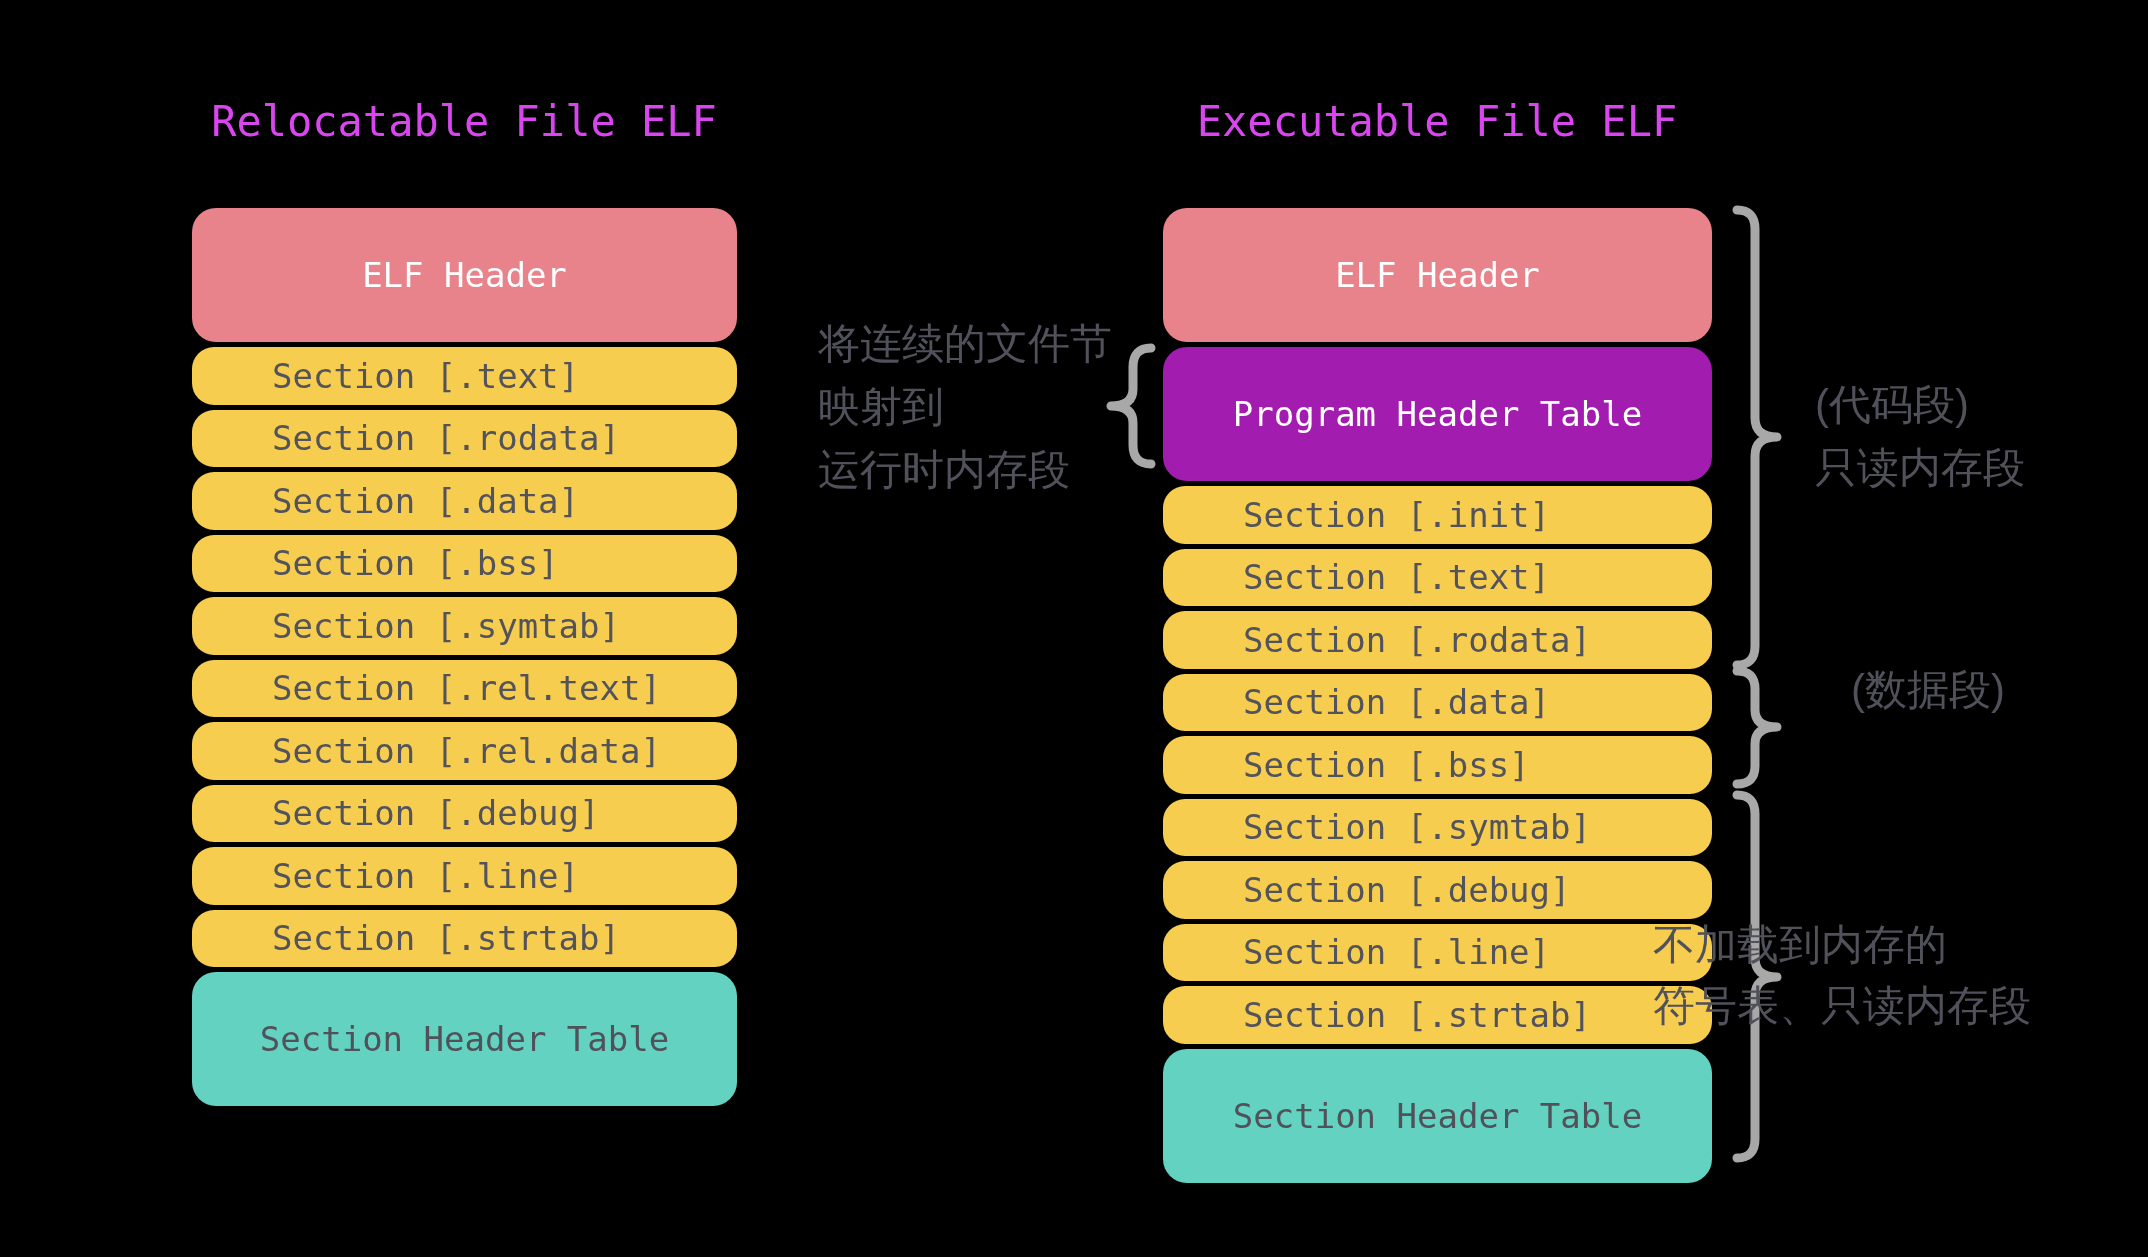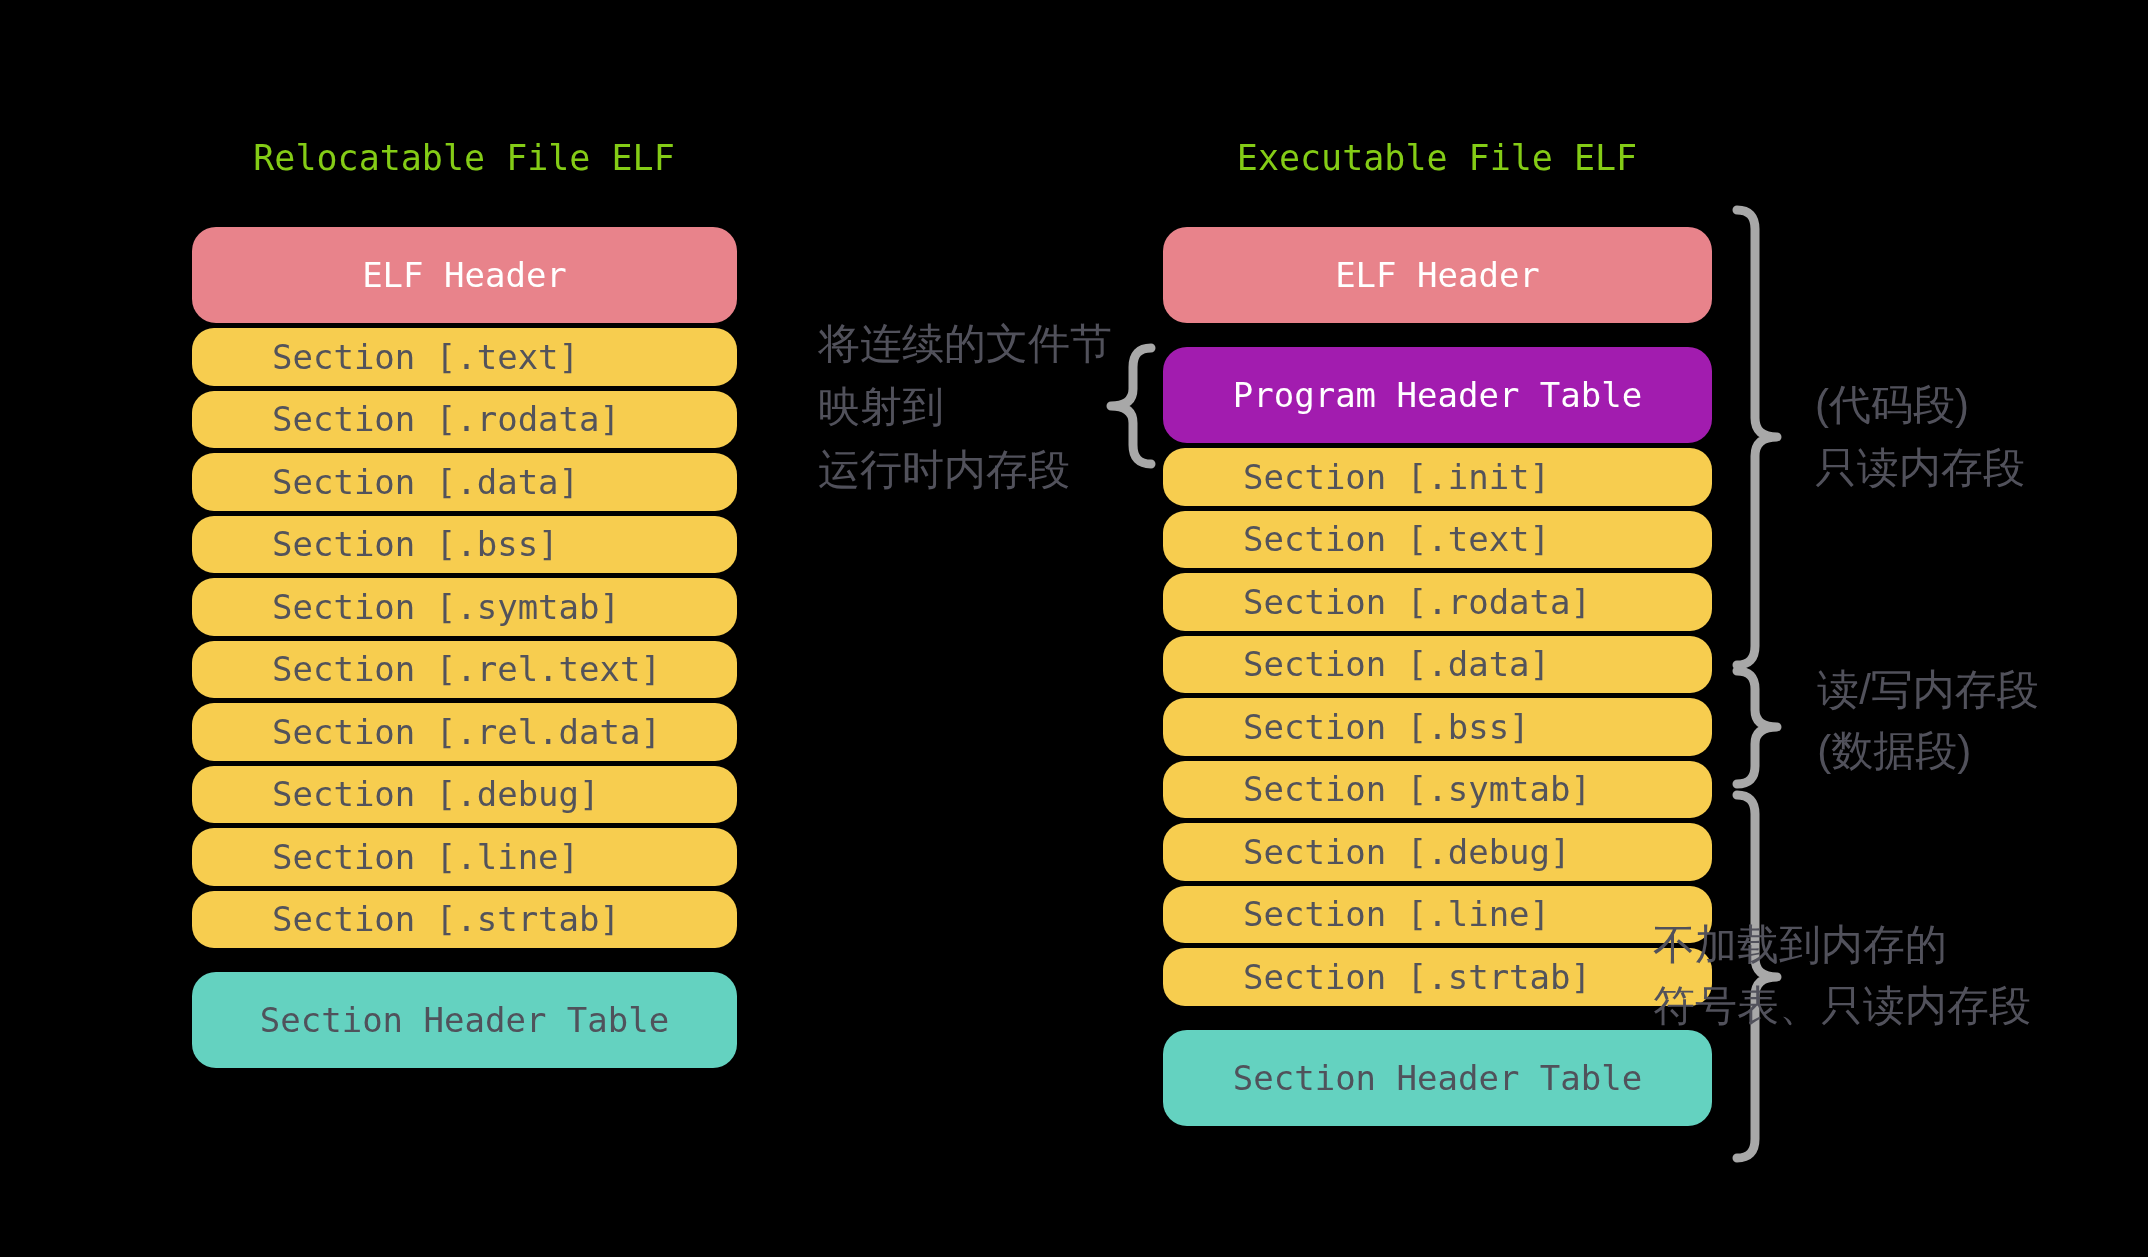--- a/index.html
+++ b/index.html
@@ -8,43 +8,42 @@
     width: 2148px;
     height: 1257px;
     background: #000000;
     overflow: hidden;
     font-family: "DejaVu Sans Mono", "Liberation Mono", monospace;
   }
   .title {
     position: absolute;
     top: 100px;
     transform: translateX(-50%);
-    font-size: 35px;
+    font-size: 42px;
     line-height: 44px;
-    color: #84cc16;
+    color: #d946ef;
     white-space: nowrap;
-    margin-top: 36px;
   }
   .col {
     position: absolute;
     top: 208px;
     display: flex;
     flex-direction: column;
     gap: 5px;
   }
   #left-col  { left: 192px;  width: 545px; }
   #right-col { left: 1163px; width: 549px; }
   .box {
     display: flex;
     align-items: center;
     font-size: 34px;
     white-space: nowrap;
     box-sizing: border-box;
   }
-  .box.big { height: 96px; border-radius: 24px; justify-content: center; margin-top: 19px; }
+  .box.big { height: 134px; border-radius: 24px; justify-content: center; }
   .box.row { height: 57.5px; border-radius: 22px; padding-left: 80px; }
   .red   { background: #E8838B; color: #FFFFFF; }
   .blue  { background: #a21caf; color: #FFFFFF; }
   .yellow{ background: #F7CD4F; color: #53535B; }
   .teal  { background: #64D2C0; color: #50525B; }
   .overlay {
     position: absolute;
     left: 0; top: 0;
     width: 2148px; height: 1257px;
     pointer-events: none;
@@ -120,21 +119,20 @@
     <div>映射到</div>
     <div>运行时内存段</div>
   </div>
 
   <div class="cn" id="label-readonly">
     <div>(代码段)</div>
     <div>只读内存段</div>
   </div>
 
   <div class="cn" id="label-readwrite">
-    <div>读/写内存段</div>
     <div>(数据段)</div>
   </div>
 
   <div class="cn" id="label-noload">
     <div>不加载到内存的</div>
     <div>符号表、只读内存段</div>
   </div>
 
 </div>
 

